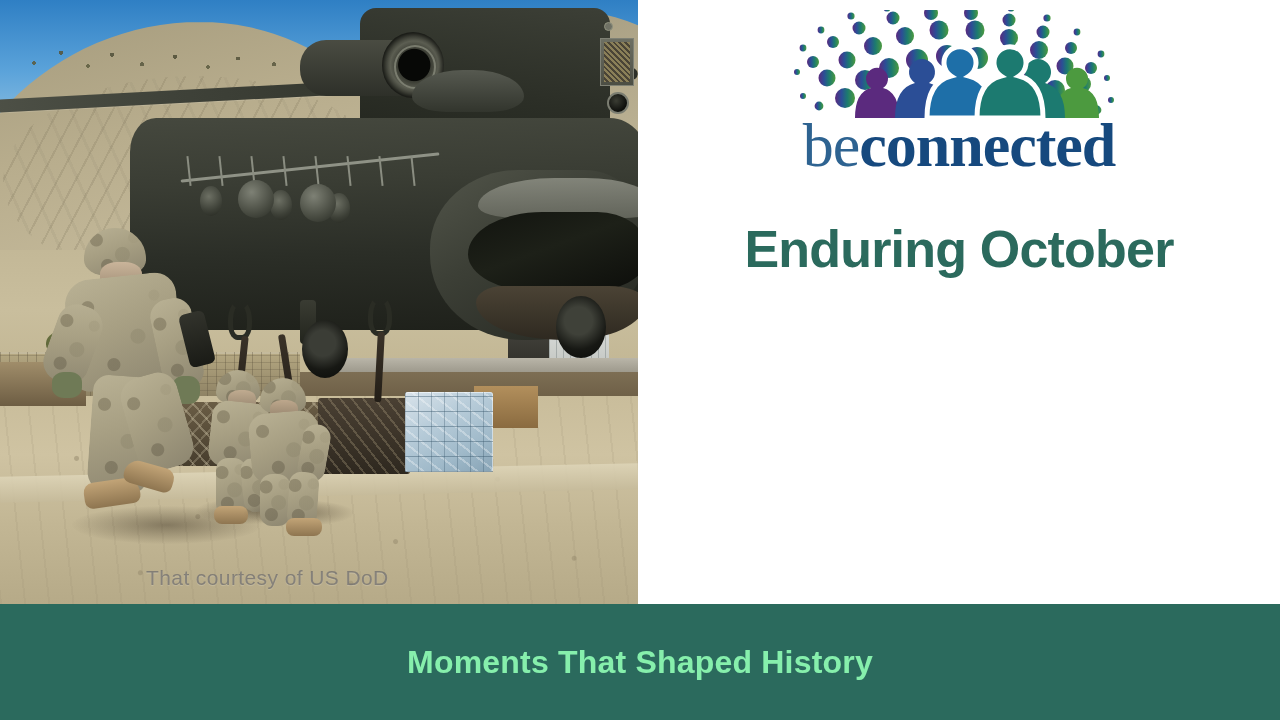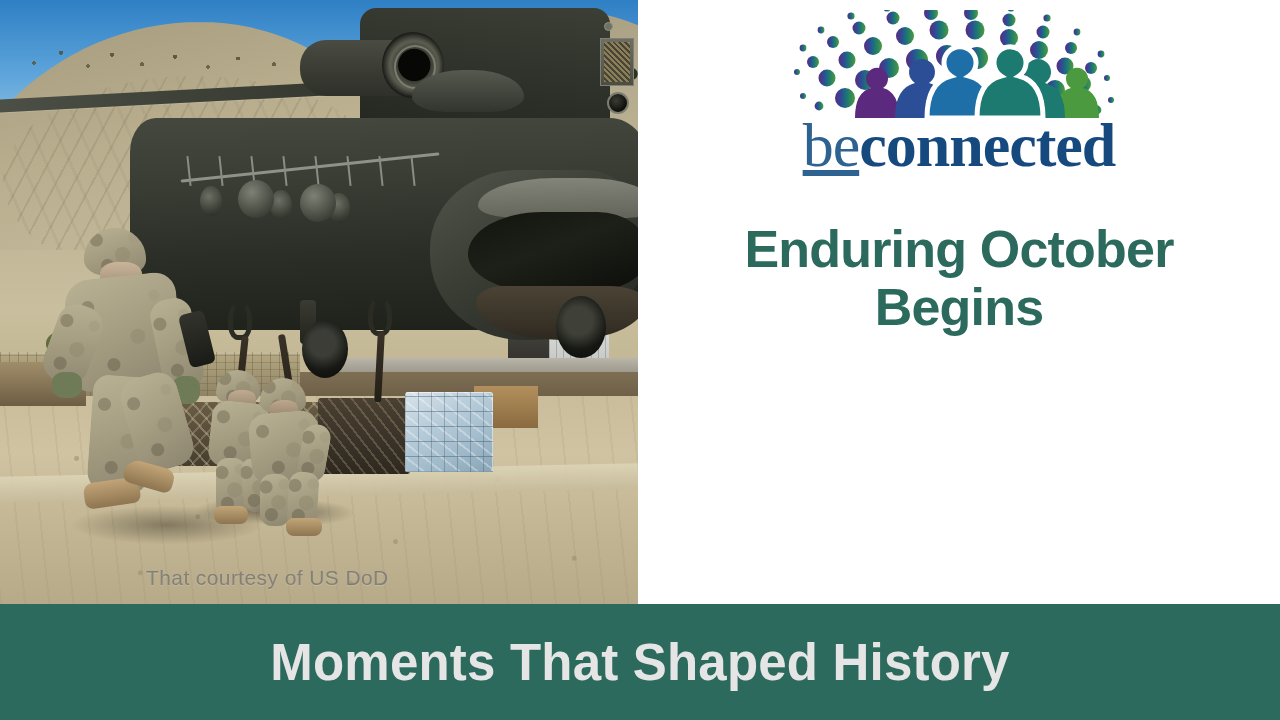--- a/index.html
+++ b/index.html
@@ -349,21 +349,21 @@
   .dots-svg{ position:absolute; left:50%; top:0; transform:translateX(-50%); }
 
   .wordmark{
     position:absolute; left:0; right:0; top:104px;
     text-align:center;
     font-family:"Liberation Serif", serif;
     font-size:62px;
     line-height:1;
     white-space:nowrap;
   }
-  .wm-be{ color:#2E6391; font-weight:400; letter-spacing:-1px;text-decoration:underline; }
+  .wm-be{ color:#2E6391; font-weight:400; letter-spacing:-1px; }
   .wm-connected{ color:#16497E; font-weight:700; letter-spacing:-1px; }
 
   .event-date{
     margin-top:52px;
     font-size:44px;
     font-weight:700;
     color:#2B6A5D;
     letter-spacing:-.6px;
     text-align:center;
   }
@@ -380,22 +380,22 @@
   }
 
   
   .banner{
     position:absolute; left:0; top:604px;
     width:1280px; height:116px;
     background:#2B6A5D;
     display:flex; align-items:center; justify-content:center;
   }
   .banner-text{
-    color:#e5e5e5;
-    font-size:51px;
+    color:#86efac;
+    font-size:32px;
     font-weight:700;
     letter-spacing:.2px;
     text-align:left;
   }
 </style>
 </head>
 <body>
 
 <div class="slide">
 
@@ -589,21 +589,20 @@
       </svg>
 
       <div class="wordmark">
         <span class="wm-be">be</span><span class="wm-connected">connected</span>
       </div>
     </div>
 
 
     <div class="event-title">
       <div>Enduring October</div>
-      <div>Begins</div>
     </div>
   </div>
 
   <div class="banner">
     <div class="banner-text">Moments That Shaped History</div>
   </div>
 
 </div>
 
 </body></html>

